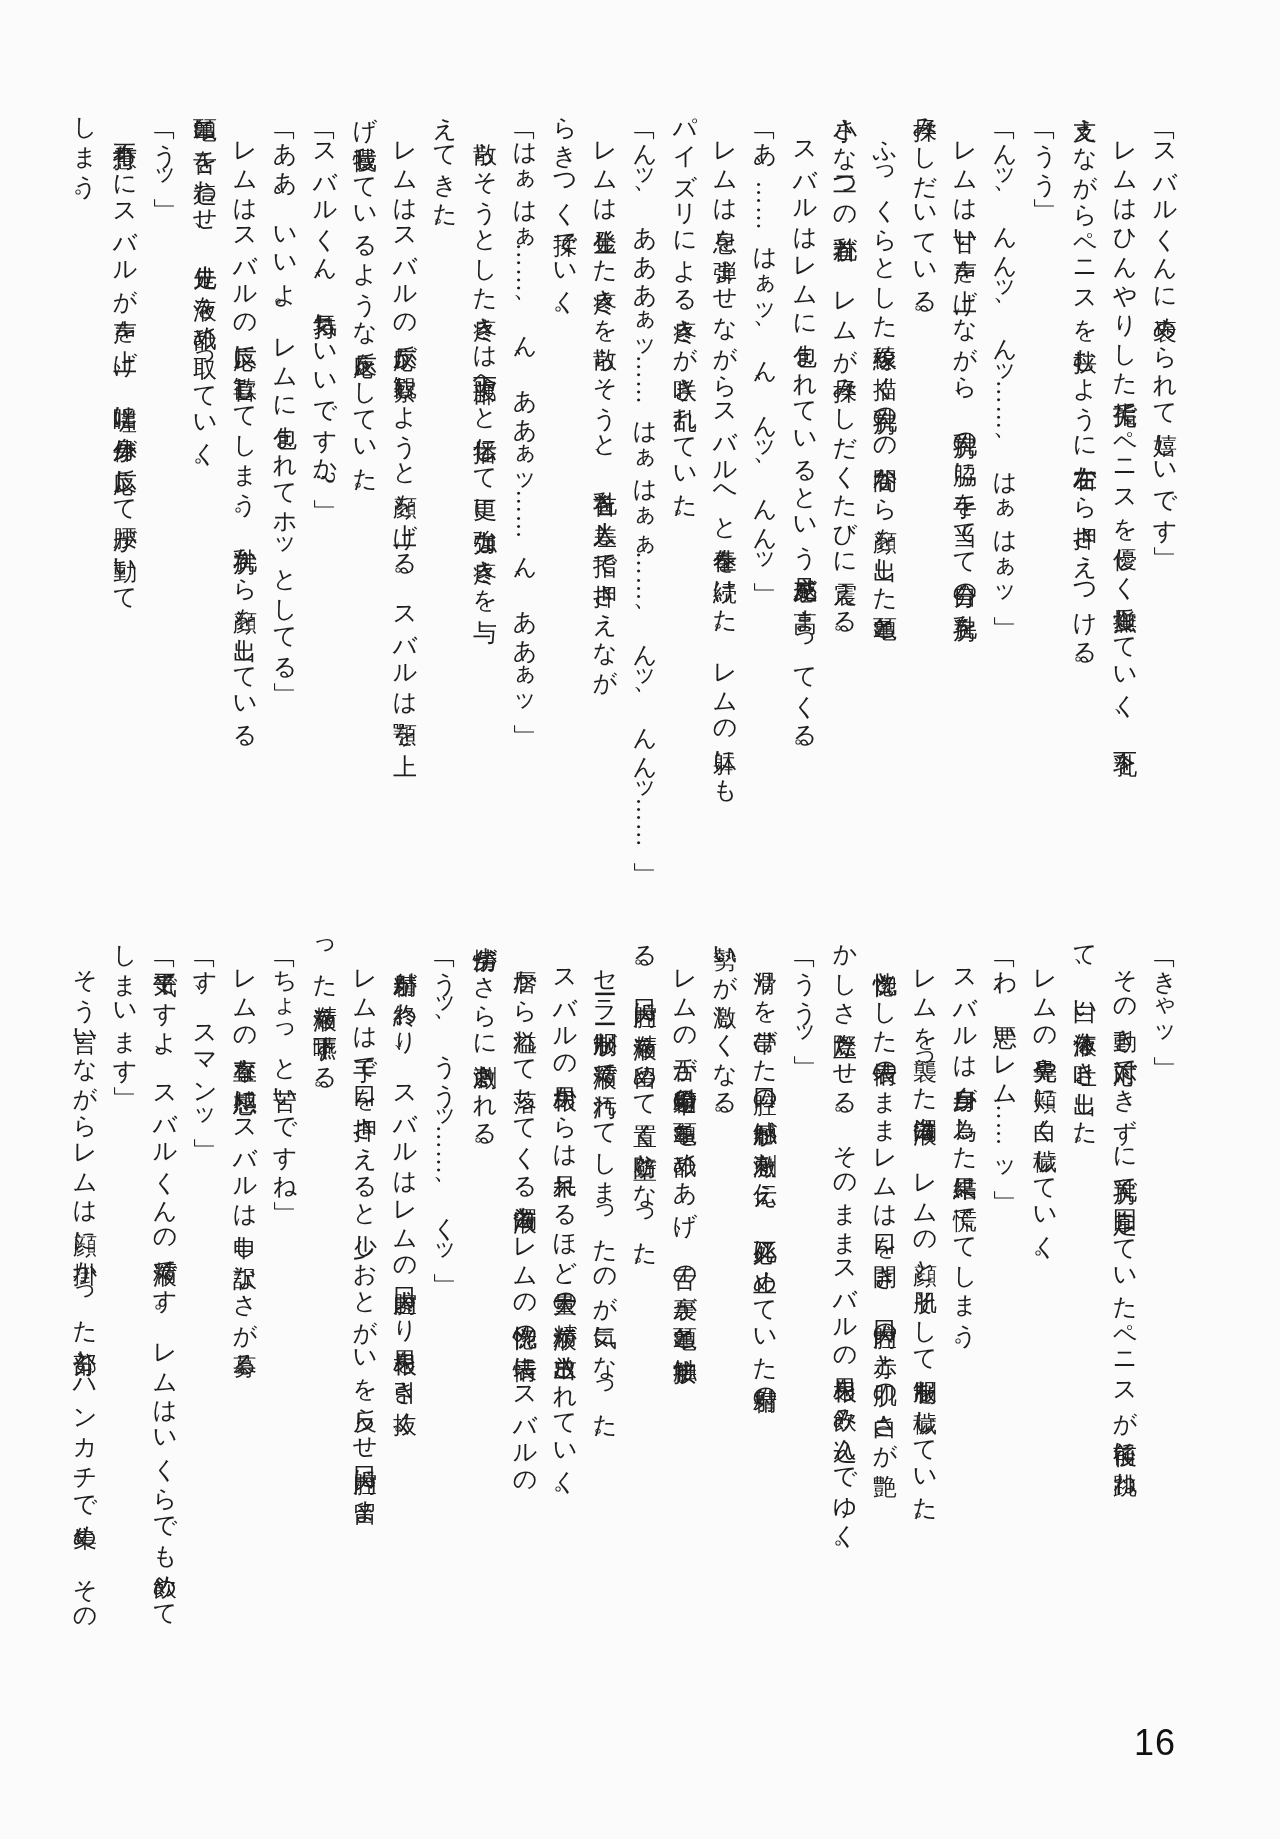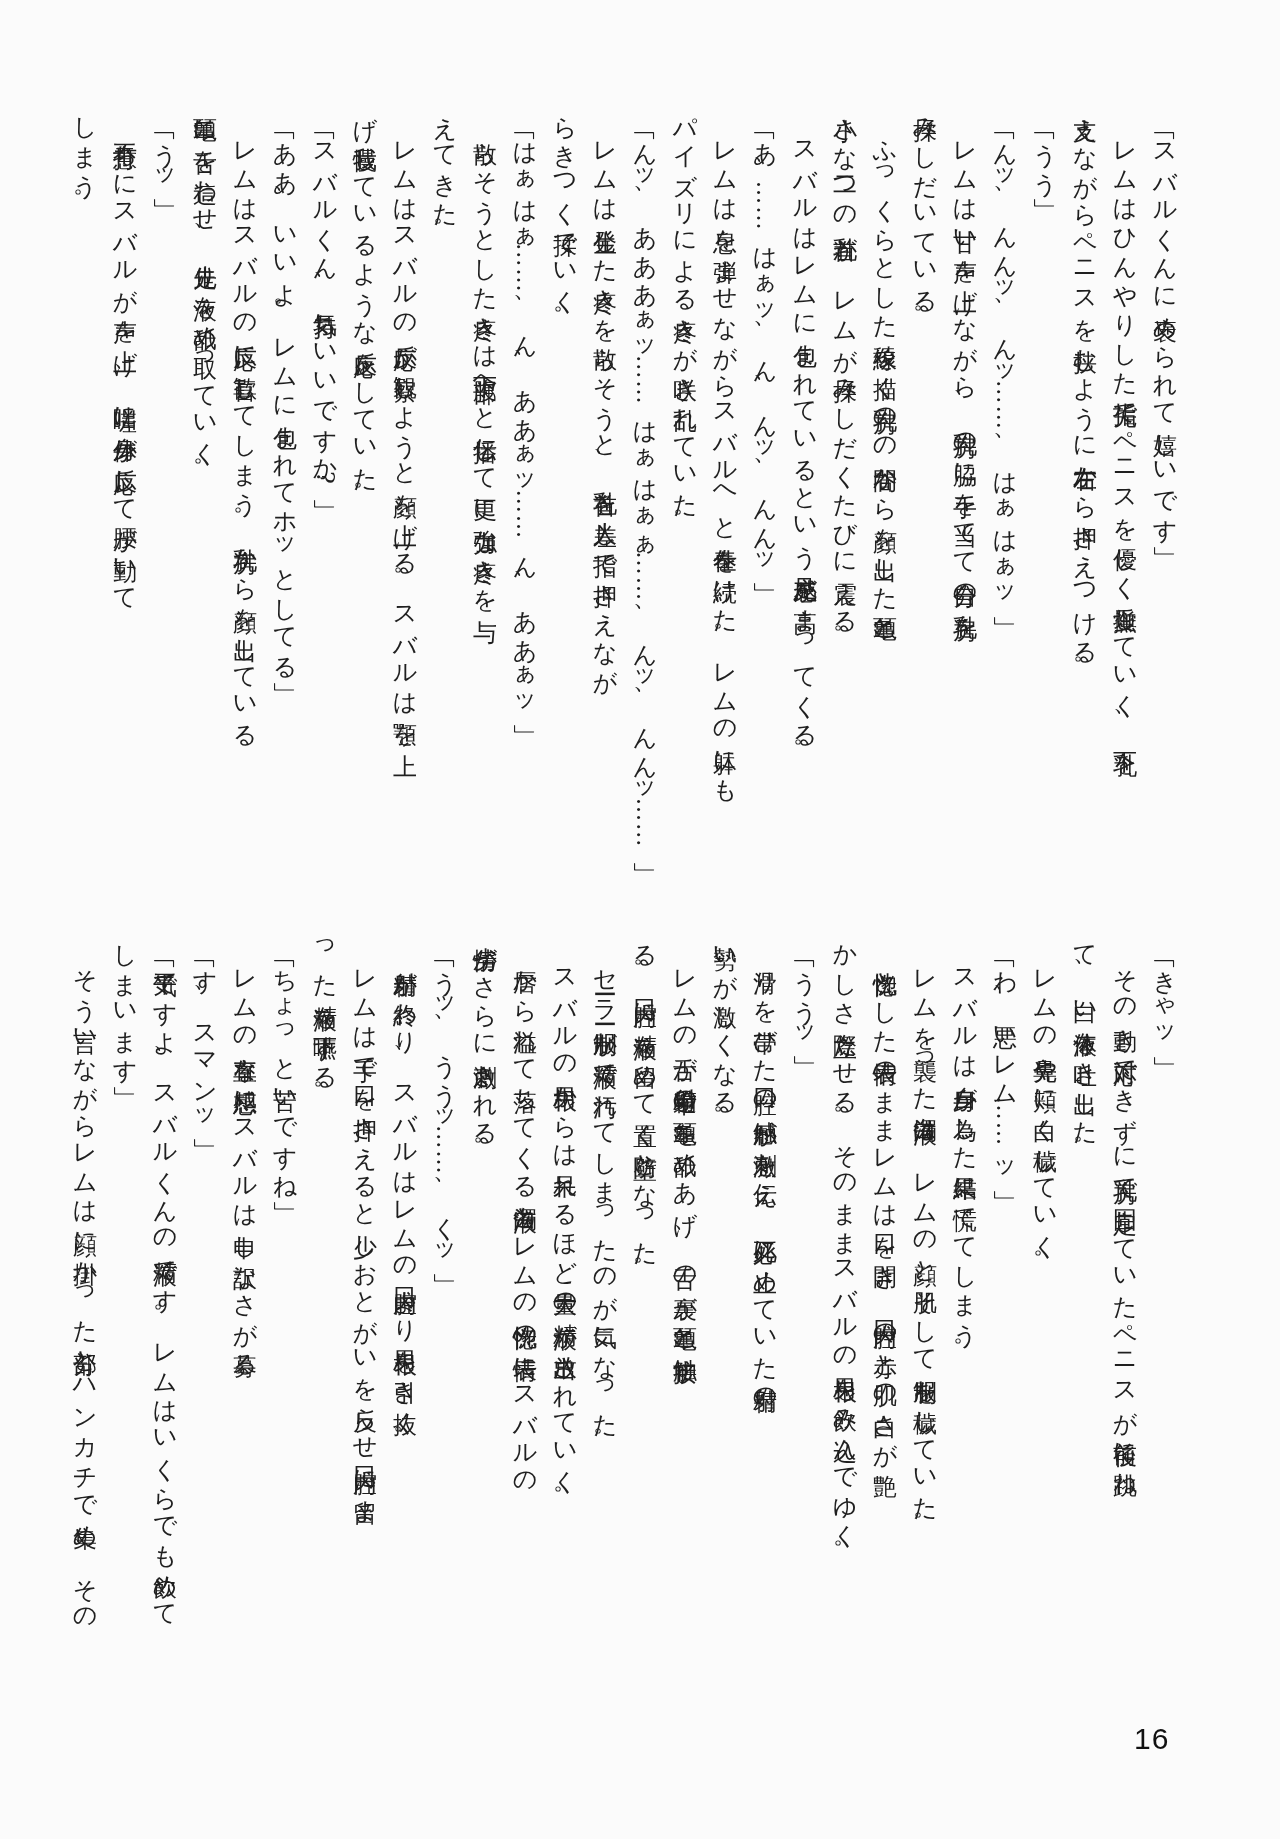--- a/index.html
+++ b/index.html
@@ -34,21 +34,21 @@
     letter-spacing: 1.4px;      
     white-space: nowrap;
     color: #1f1f1f;
   }
   .line.indent { padding-top: 25px; }  
   .page-number {
     position: absolute;
     left: 1134px;
     top: 1722px;
     font-family: "Liberation Sans", "DejaVu Sans", sans-serif;
-    font-size: 30px;
+    font-size: 36px;
     letter-spacing: 1px;
     color: #111;
   }
 </style>
 </head>
 <body>
 
 <div class="page">
   <div class="text-row" id="text-row-1">
       <div class="line indent">「スバルくんに褒められて嬉しいです」</div>

